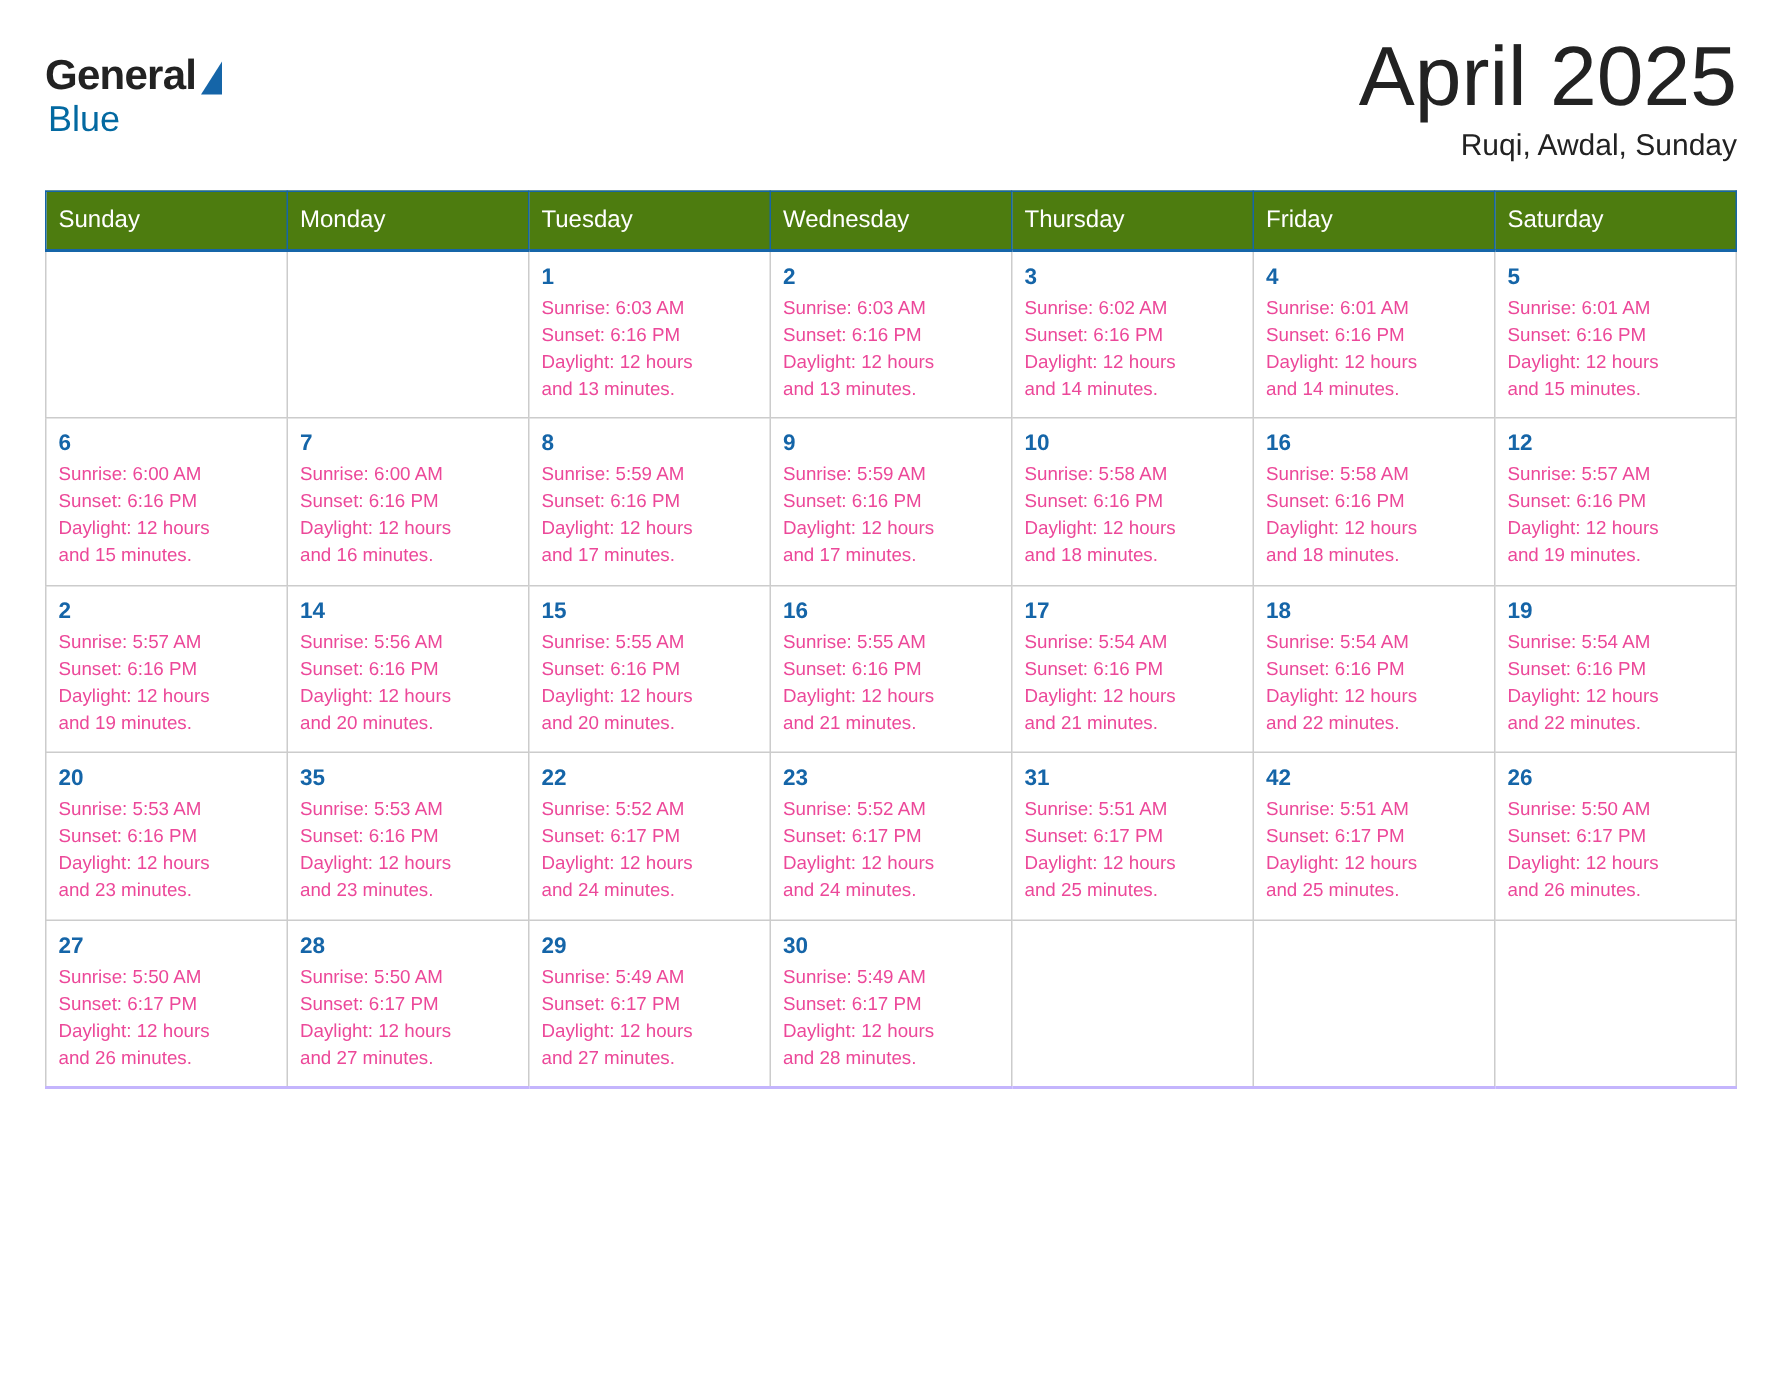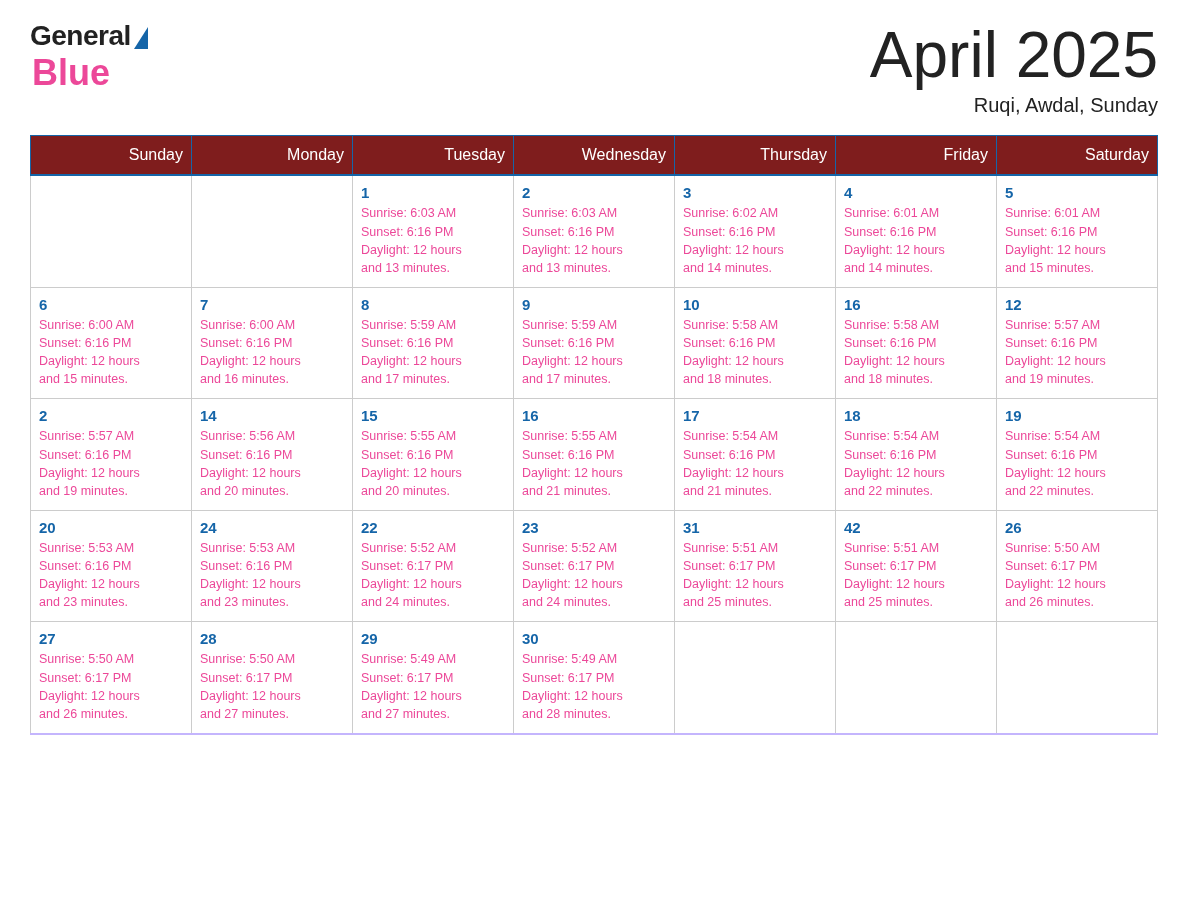--- a/index.html
+++ b/index.html
@@ -7,21 +7,21 @@
       font-family: Arial, Helvetica, sans-serif;
       background: #fff;
       color: #222;
       width: 1188px;
       min-height: 918px;
       padding: 20px 30px 30px 30px;
     }
     .header {
       display: flex;
       justify-content: space-between;
-      align-items: flex-start;
+      align-items: center;
       margin-bottom: 18px;
     }
     .logo {
       display: flex;
       flex-direction: column;
       align-items: flex-start;
     }
     .logo-top {
       display: flex;
       align-items: center;
@@ -35,51 +35,51 @@
     .logo-triangle {
       width: 0;
       height: 0;
       border-left: 14px solid transparent;
       border-right: 0px solid transparent;
       border-bottom: 22px solid #1565a8;
       margin-left: 3px;
       margin-top: 4px;
     }
     .logo-blue {
-      font-size: 36px;
-      font-weight: bold;
-      color: #ec4899;
+      font-size: 24px;
+      font-weight: normal;
+      color: #0369a1;
       margin-left: 2px;
     }
     .title-section {
       text-align: right;
     }
     .month-title {
-      font-size: 64px;
+      font-size: 56px;
       font-weight: normal;
       color: #222;
       line-height: 1.1;
     }
     .location-title {
       font-size: 20px;
       color: #222;
       margin-top: 4px;
     }
     .calendar-table {
       width: 100%;
       border-collapse: collapse;
       table-layout: fixed;
     }
     .calendar-table thead tr th {
-      background-color: #7f1d1d;
+      background-color: #4d7c0f;
       color: #fff;
       font-size: 16px;
       font-weight: normal;
       padding: 10px 8px;
-      text-align: right;
+      text-align: left;
       border: 1px solid #1565a8;
       margin-left: 24px;
     }
     .calendar-table tbody tr td {
       vertical-align: top;
       padding: 8px 8px 10px 8px;
       border: 1px solid #ccc;
       min-height: 90px;
       height: 110px;
       font-size: 13px;
@@ -221,21 +221,21 @@
           <span class="day-num">19</span>
           <div class="day-info">Sunrise: 5:54 AM<br>Sunset: 6:16 PM<br>Daylight: 12 hours<br>and 22 minutes.</div>
         </td>
       </tr>
       <tr>
         <td>
           <span class="day-num">20</span>
           <div class="day-info">Sunrise: 5:53 AM<br>Sunset: 6:16 PM<br>Daylight: 12 hours<br>and 23 minutes.</div>
         </td>
         <td>
-          <span class="day-num">24</span>
+          <span class="day-num">35</span>
           <div class="day-info">Sunrise: 5:53 AM<br>Sunset: 6:16 PM<br>Daylight: 12 hours<br>and 23 minutes.</div>
         </td>
         <td>
           <span class="day-num">22</span>
           <div class="day-info">Sunrise: 5:52 AM<br>Sunset: 6:17 PM<br>Daylight: 12 hours<br>and 24 minutes.</div>
         </td>
         <td>
           <span class="day-num">23</span>
           <div class="day-info">Sunrise: 5:52 AM<br>Sunset: 6:17 PM<br>Daylight: 12 hours<br>and 24 minutes.</div>
         </td>

